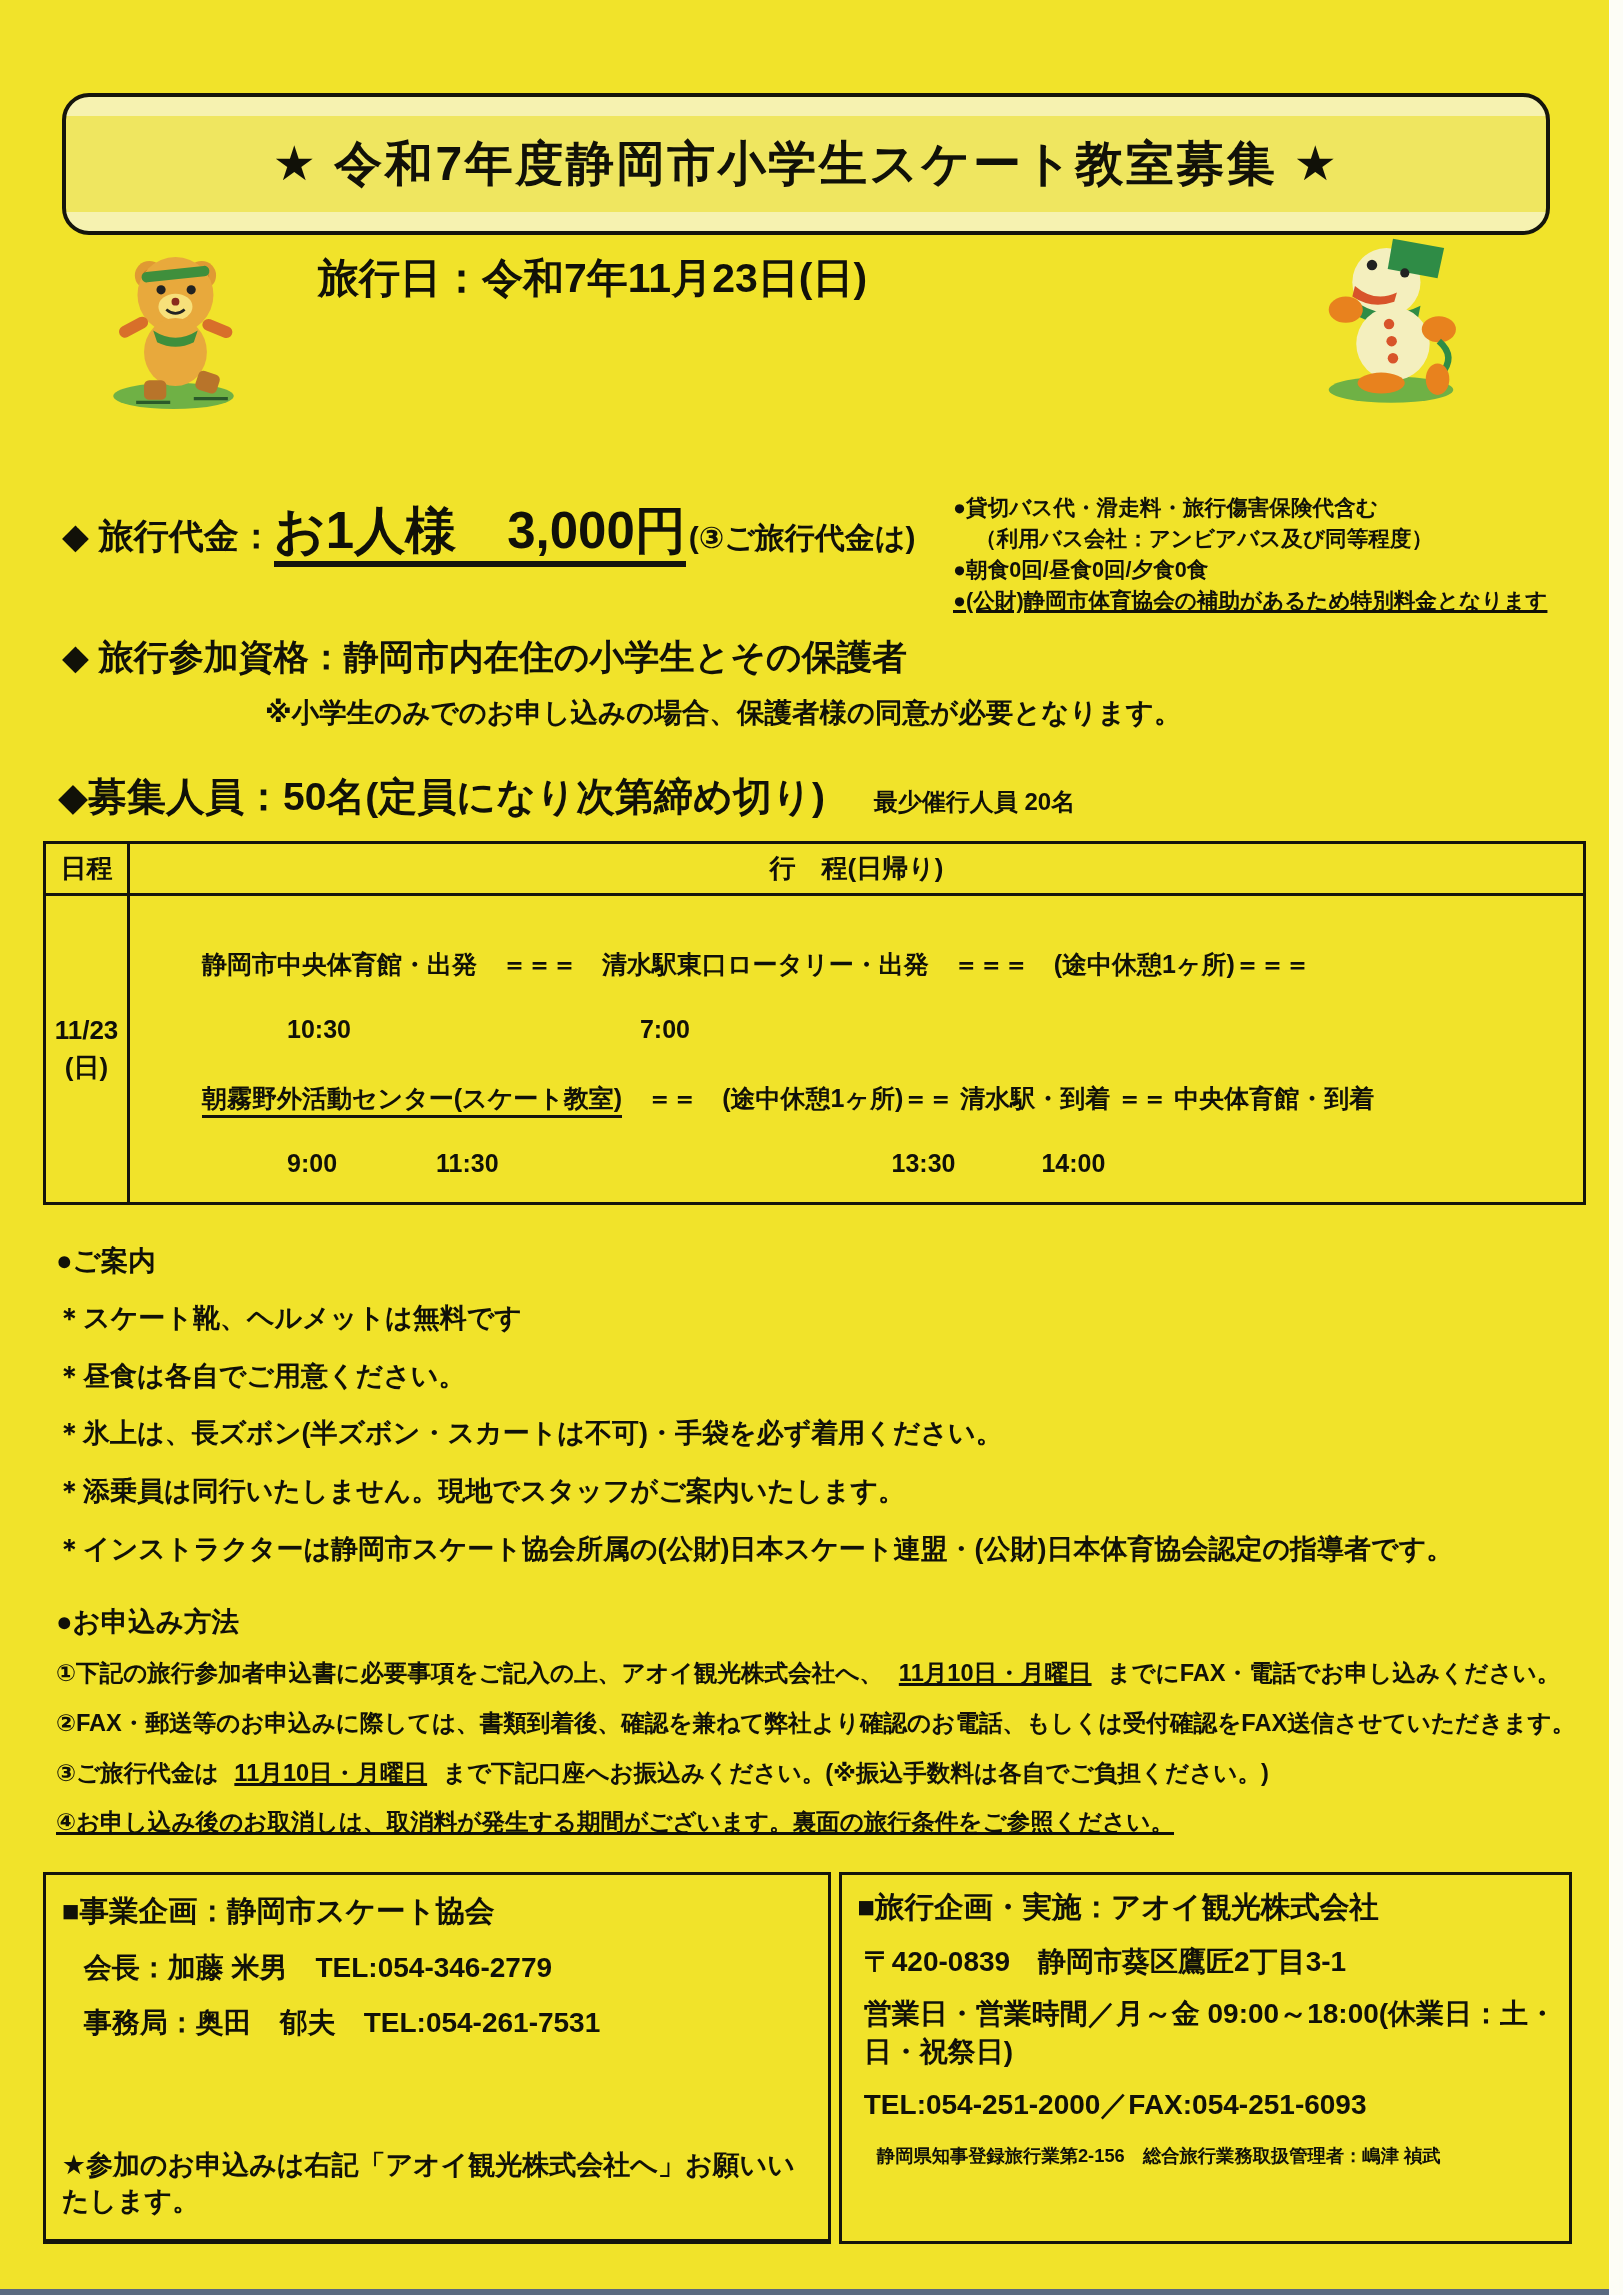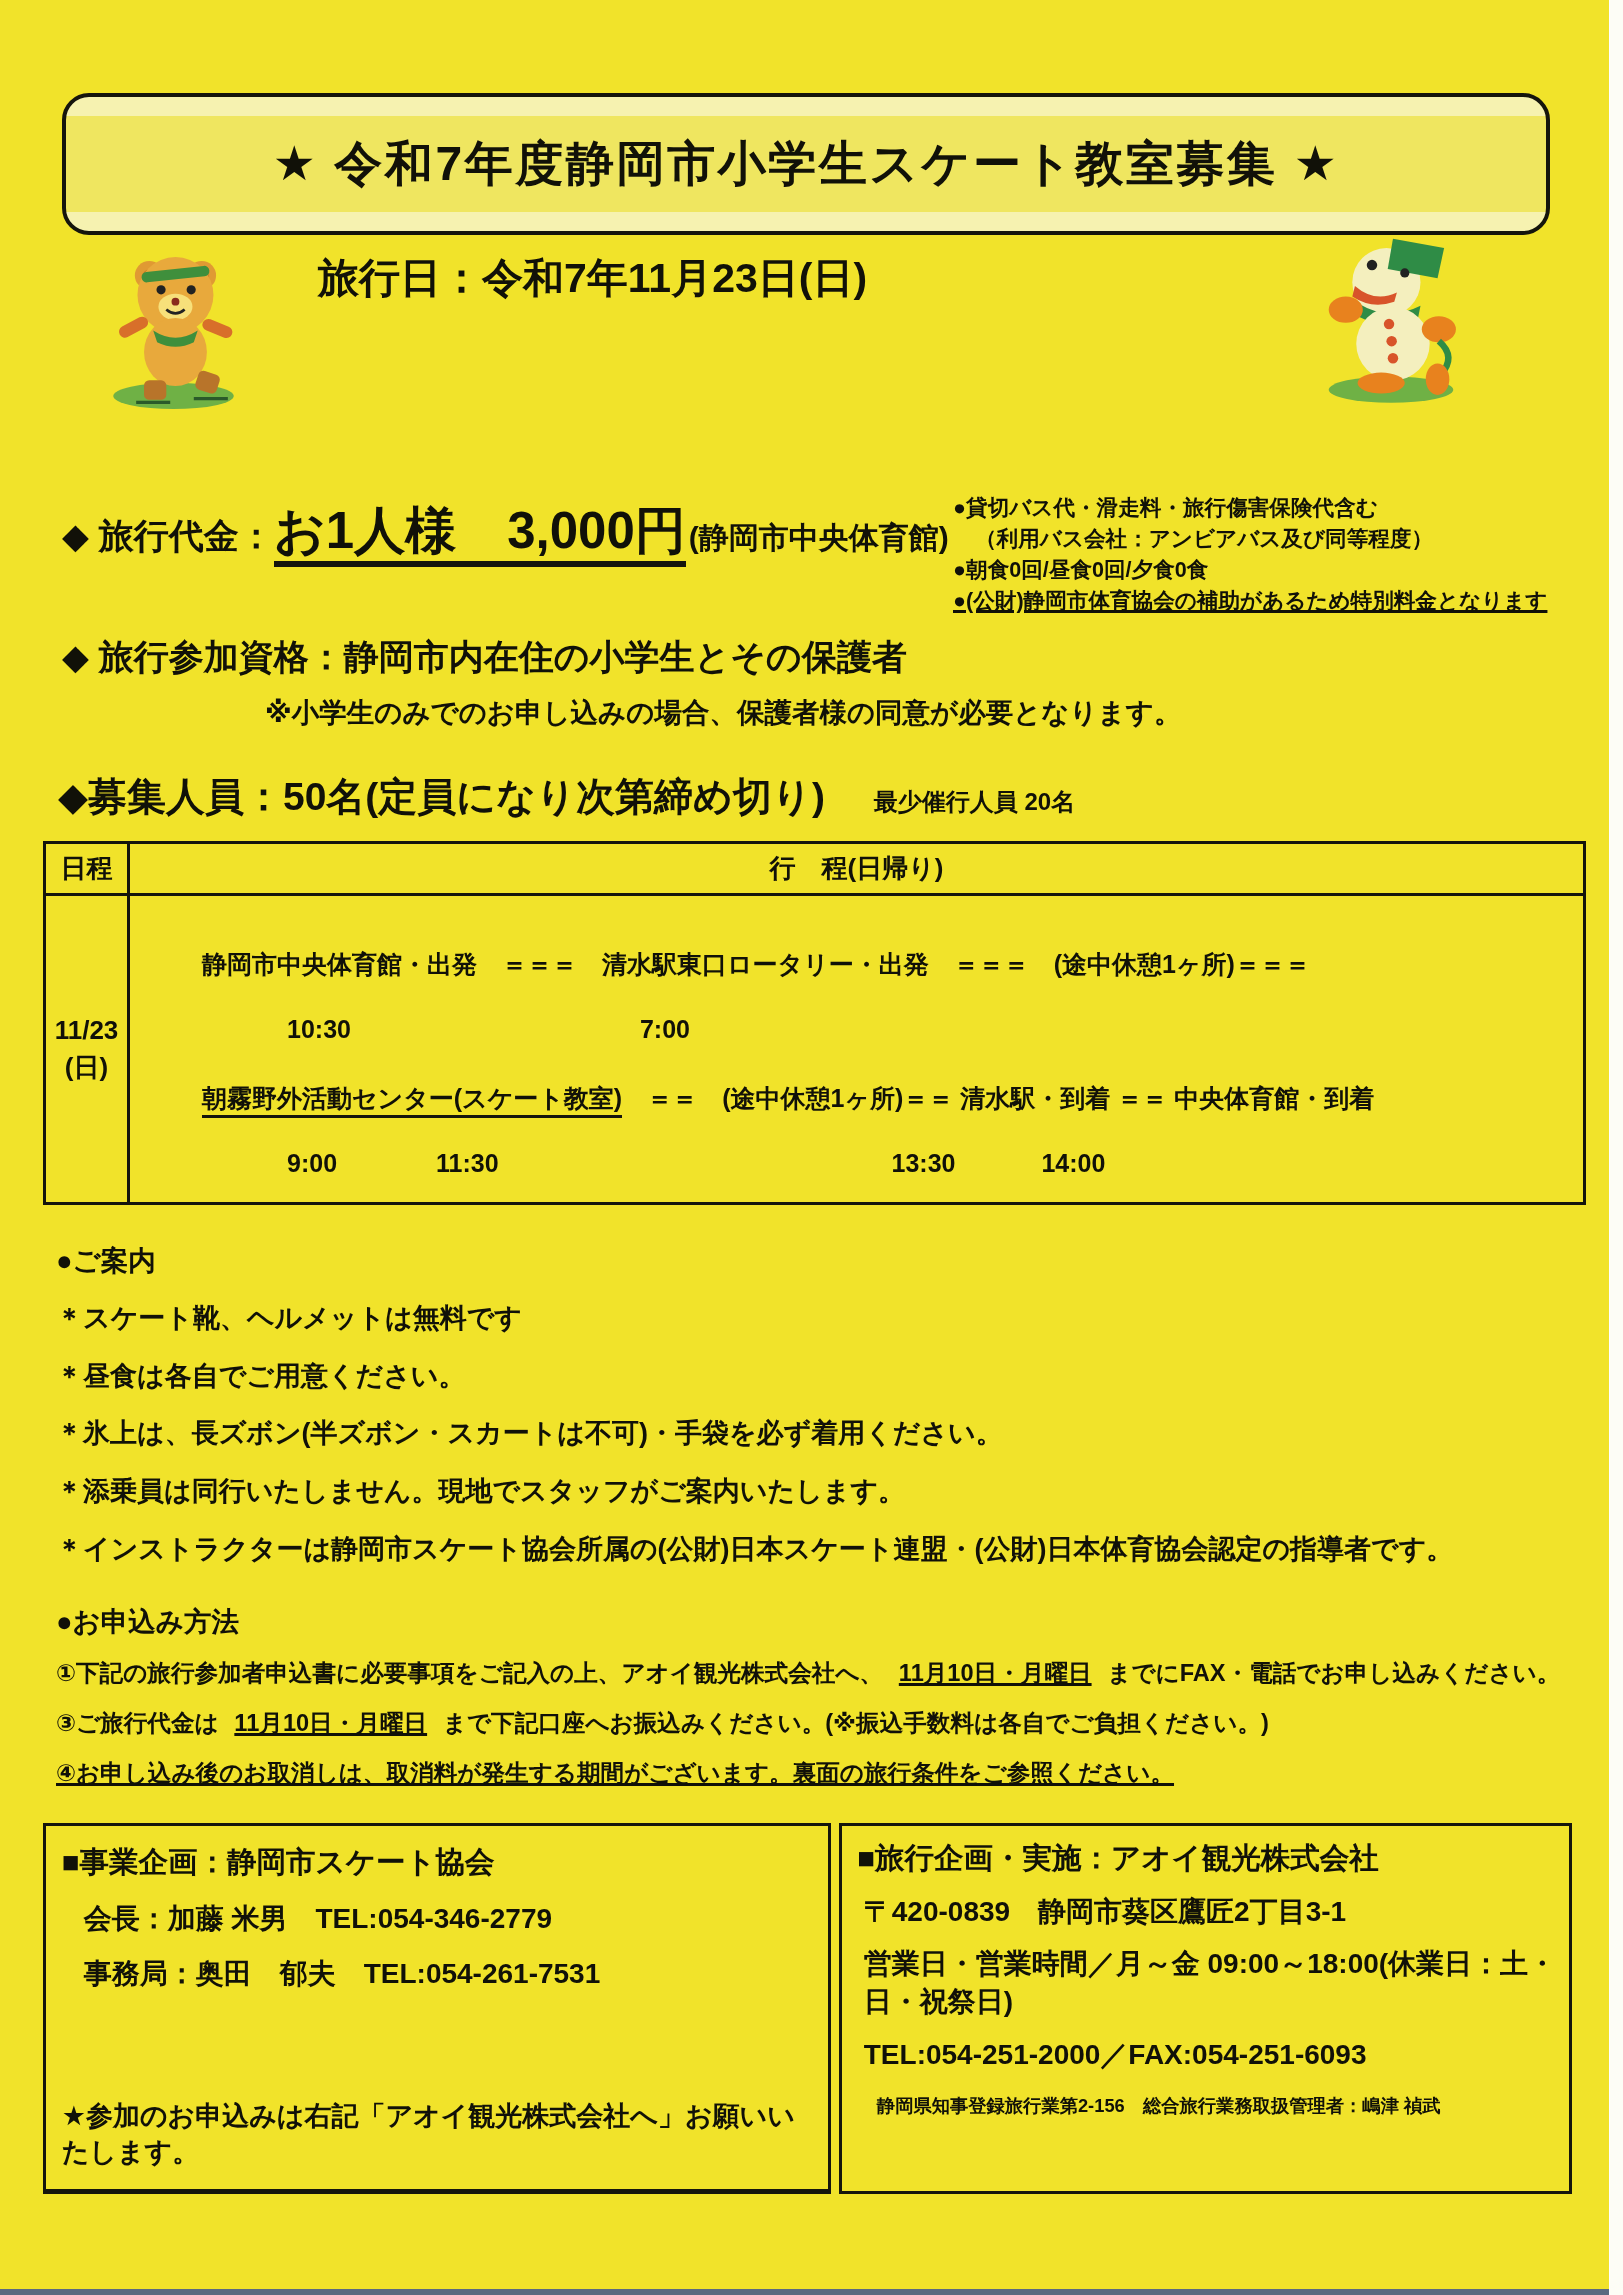--- a/index.html
+++ b/index.html
@@ -147,21 +147,21 @@
         <path d="M198 168 q28 24 2 52" stroke="#2f8c46" stroke-width="10" fill="none"></path>
         <ellipse cx="110" cy="232" rx="36" ry="16" fill="#e8821e"></ellipse>
         <ellipse cx="196" cy="226" rx="18" ry="24" fill="#e8821e"></ellipse>
       </svg>
     </div>
   </div>
 
   
   <div class="price-section">
     <span class="price-label">◆ 旅行代金：</span><span class="price-amount">お1人様　3,000円</span>
-    <span class="price-paren">(静岡市中央体育館)</span>
+    <span class="price-paren">(③ご旅行代金は)</span>
     <div class="price-notes">
       <div>●貸切バス代・滑走料・旅行傷害保険代含む</div>
       <div class="indent">（利用バス会社：アンビアバス及び同等程度）</div>
       <div>●朝食0回/昼食0回/夕食0食</div>
       <div class="uline">●(公財)静岡市体育協会の補助があるため特別料金となります</div>
     </div>
   </div>
 
   
   <div class="eligibility">
@@ -220,20 +220,21 @@
     <div class="item">＊添乗員は同行いたしません。現地でスタッフがご案内いたします。</div>
     <div class="item">＊インストラクターは静岡市スケート協会所属の(公財)日本スケート連盟・(公財)日本体育協会認定の指導者です。</div>
   </div>
 
   
   <div class="apply">
     <div class="head">●お申込み方法</div>
     <div class="item">
       <span>①下記の旅行参加者申込書に必要事項をご記入の上、アオイ観光株式会社へ、</span><span class="dl">11月10日・月曜日</span><span>までにFAX・電話でお申し込みください。</span>
     </div>
+    <div class="item">②FAX・郵送等のお申込みに際しては、書類到着後、確認を兼ねて弊社より確認のお電話、もしくは受付確認をFAX送信させていただきます。</div>
     <div class="item">
       <span>③ご旅行代金は</span><span class="dl">11月10日・月曜日</span><span>まで下記口座へお振込みください。(※振込手数料は各自でご負担ください。)</span>
     </div>
     <div class="item uline">④お申し込み後のお取消しは、取消料が発生する期間がございます。裏面の旅行条件をご参照ください。</div>
   </div>
 
   
 
   
   <div class="info-boxes">

